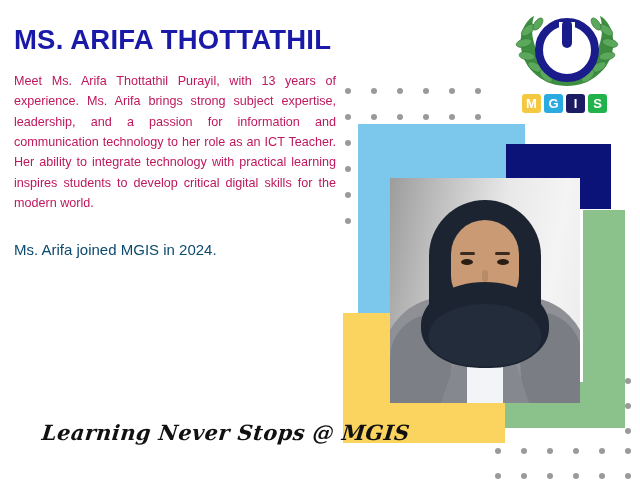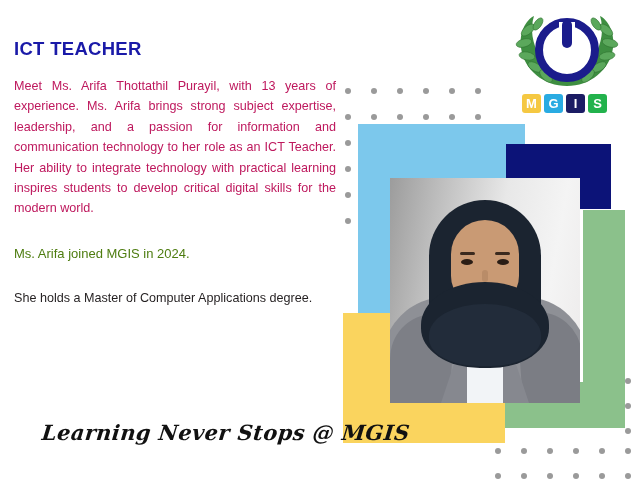--- a/index.html
+++ b/index.html
@@ -43,22 +43,22 @@
   }
   .bio {
     font-size: 12.6px;
     color: #be185d;
     line-height: 1.62;
     text-align: justify;
     margin: 16px 0 0 0;
     width: 322px;
   }
   .joined {
-    font-size: 13px;
-    color: #4d7c0f;
+    font-size: 15px;
+    color: #0c4a6e;
     line-height: 1.62;
     margin: 24px 0 0 0;
   }
   .degree {
     font-size: 12.6px;
     color: #231F20;
     line-height: 1.62;
     text-align: justify;
     margin: 24px 0 0 0;
     width: 322px;
@@ -327,24 +327,23 @@
     </svg>
     <div class="mgis-tiles" id="mgis-tiles">
         <div class="tile" style="background: rgb(245, 200, 66);">M</div>
         <div class="tile" style="background: rgb(41, 171, 226);">G</div>
         <div class="tile" style="background: rgb(27, 28, 100);">I</div>
         <div class="tile" style="background: rgb(34, 178, 76);">S</div>
       </div>
   </div>
 
   <div class="text-col">
-    <h2 class="role-title">ICT TEACHER</h2>
+    <h1 class="name-title">MS. ARIFA THOTTATHIL</h1>
     <p class="bio">Meet Ms. Arifa Thottathil Purayil, with 13 years of experience. Ms. Arifa brings strong subject expertise, leadership, and a passion for information and communication technology to her role as an ICT Teacher. Her ability to integrate technology with practical learning inspires students to develop critical digital skills for the modern world.</p>
     <p class="joined">Ms. Arifa joined MGIS in 2024.</p>
-    <p class="degree">She holds a Master of Computer Applications degree.</p>
   </div>
 
   <div class="tagline">Learning Never Stops @ MGIS</div>
 
 <div class="dot" style="left: 345px; top: 88px;"></div>
     <div class="dot" style="left: 371px; top: 88px;"></div>
     <div class="dot" style="left: 397px; top: 88px;"></div>
     <div class="dot" style="left: 423px; top: 88px;"></div>
     <div class="dot" style="left: 449px; top: 88px;"></div>
     <div class="dot" style="left: 475px; top: 88px;"></div>

